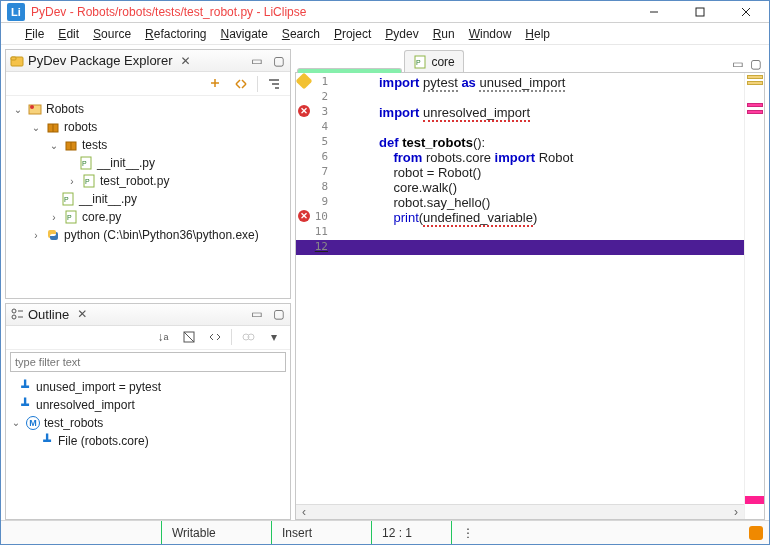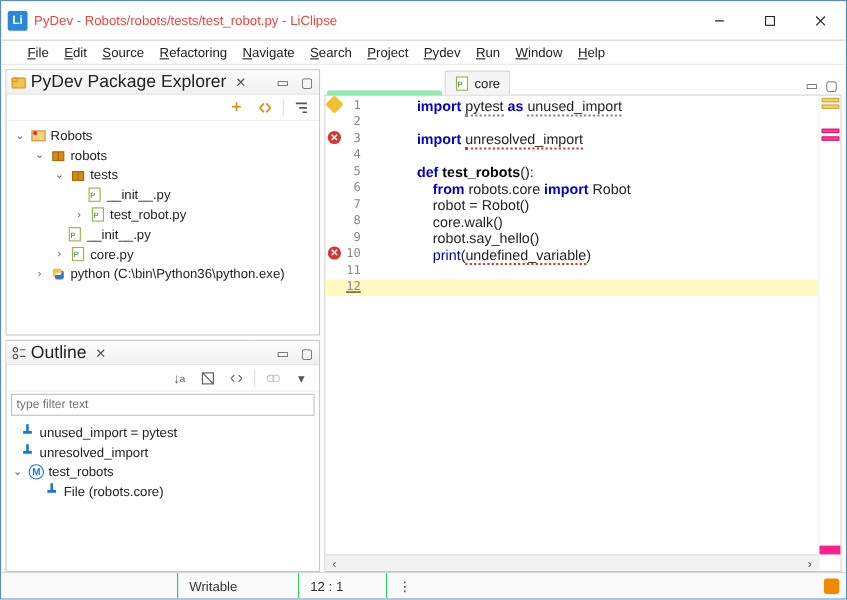--- a/index.html
+++ b/index.html
@@ -1,34 +1,34 @@
 <!DOCTYPE html>
 <html><head>
 <meta charset="utf-8">
 <style>
   * { box-sizing: border-box; margin: 0; padding: 0; font-family: "Segoe UI", Tahoma, sans-serif; }
   body { width: 770px; height: 545px; background: #fff; border: 1px solid #5a8cc4; font-size: 12px; color: #222; overflow: hidden; display: flex; flex-direction: column; }
   
-  .titlebar { height: 36px; display: flex; align-items: center; padding: 0 0 0 6px; border-bottom: 1px solid #d0d0d0; }
+  .titlebar { height: 22px; display: flex; align-items: center; padding: 0 0 0 6px; border-bottom: 1px solid #d0d0d0; }
   .titlebar .app-icon { width: 18px; height: 18px; background: #2b88d8; border-radius: 2px; display:flex; align-items:center; justify-content:center; color:#fff; font-size:11px; font-weight:bold; margin-right:6px;}
   .titlebar .title { flex: 1; font-size: 12px; color: #ef4444; }
   .titlebar .winbtns { display: flex; height: 100%; }
   .titlebar .winbtn { width: 46px; display:flex; align-items:center; justify-content:center; font-size:12px; }
   
   .menubar { height: 22px; display:flex; align-items:center; padding:0 18px; gap:2px; border-bottom:1px solid #e8e8e8;}
   .menubar .menuitem { padding:2px 6px; text-decoration: underline; text-decoration-color: transparent; cursor:default; }
   .menubar .menuitem:first-letter { text-decoration: underline; }
   
   .workarea { flex:1; display:flex; overflow:hidden; }
   .leftcol { width: 292px; display:flex; flex-direction:column; padding:4px 2px 0 4px; gap:4px;}
   .rightcol { flex:1; display:flex; flex-direction:column; padding:4px 4px 0 2px;}
   .view { border:1px solid #c8c8c8; display:flex; flex-direction:column; background:#fff; }
   .viewhdr { height:22px; display:flex; align-items:center; background:linear-gradient(#fdfdfd,#f1f1f1); border-bottom:1px solid #e0e0e0; padding:0 2px 0 4px; gap:4px;}
   .viewhdr .tabico { width:14px;height:14px; display:flex;align-items:center;justify-content:center;}
-  .viewhdr .tabtitle { flex:0 0 auto; font-size:16px; }
+  .viewhdr .tabtitle { flex:0 0 auto; font-size:13px; }
   .viewhdr .spacer { flex:1;}
   .hdrbtn { width:18px;height:16px; display:flex;align-items:center;justify-content:center; color:#555;}
   .toolbar { height:24px; display:flex; align-items:center; justify-content:flex-end; gap:6px; padding:0 6px; border-bottom:1px solid #eee;}
   .toolbtn { width:20px;height:18px; display:flex;align-items:center;justify-content:center; color:#555; }
   .toolbtn.disabled { opacity:.45;}
   .tree { flex:1; overflow:auto; padding:4px 2px 4px 2px;}
   .node { display:flex; align-items:center; height:18px; gap:3px; padding-left:4px; white-space:nowrap;}
   .arrow { width:12px; display:flex; justify-content:center; color:#666; font-size:10px;}
   .nico { width:16px;height:16px; display:flex;align-items:center;justify-content:center; font-size:11px;}
   .nlabel { font-size:12px; }
@@ -47,21 +47,21 @@
   .ruler { width:20px; background:#fff; border-left:1px solid #eee; position:relative;}
   .editor-scroll { position:absolute; bottom:0; left:0; right:20px; height:15px; background:#f2f2f2; border-top:1px solid #ddd; display:flex; align-items:center;}
   .sb-arrow { width:16px;height:100%; display:flex;align-items:center;justify-content:center; color:#666;}
   .codearea { flex:1; background:#fff; font-family: Consolas, "Courier New", monospace; font-size:13px; position:relative; padding:2px 0; }
   .codeline { display:flex; align-items:flex-start; height:15px; }
   .lineno { width:20px; text-align:right; color:#888; font-size:11px; padding-right:4px; font-family: Consolas, monospace;}
   .annot { width:16px; display:flex;align-items:center;justify-content:center;}
   .annot .warn { width:12px;height:12px; background:#f2c132; border-radius:2px; transform:rotate(45deg);}
   .annot .err { width:12px;height:12px; background:#d93434; border-radius:50%; display:flex;align-items:center;justify-content:center; color:#fff; font-size:9px; font-weight:bold;}
   .codetext { flex:1; padding-left:6px; white-space:pre;margin-left:41px; }
-  .current-line { background:#fef9c3;text-decoration:underline; }
+  .current-line { background:#4c1d95;text-decoration:underline; }
   .kw { color:#0000c8; font-weight:bold;}
   .kw2 { color:#0000c8;}
   .squig-red { border-bottom: 2px dotted #d93434; }
   .squig-gray { border-bottom: 2px dotted #888; }
   .decl { color:#000; font-weight:bold;}
   .ruler .mark { position:absolute; left:2px; width:16px; height:4px; }
   .ruler .mark.warn { background:#f3d27a; border:1px solid #caa93b;}
   .ruler .mark.err { background:#ff3b9e; border:1px solid #d0247a;}
   .ruler .bigerr { position:absolute; left:0; bottom:15px; width:100%; height:8px; background:#ff1f8f;}
   
@@ -402,17 +402,18 @@
         <div style="flex:1"></div>
         <span class="sb-arrow">›</span>
       </div>
     </div>
   </div>
 </div>
 
 <div class="statusbar">
   <div class="statcell" style="width:160px"></div>
   <div class="statcell" style="width:110px">Writable</div>
+  <div class="statcell" style="width:100px">Insert</div>
   <div class="statcell" style="width:80px">12 : 1</div>
   <div class="statcell">⋮</div>
   <div class="sflex"></div>
   <div class="rss"></div>
 </div>
 
 </body></html>

